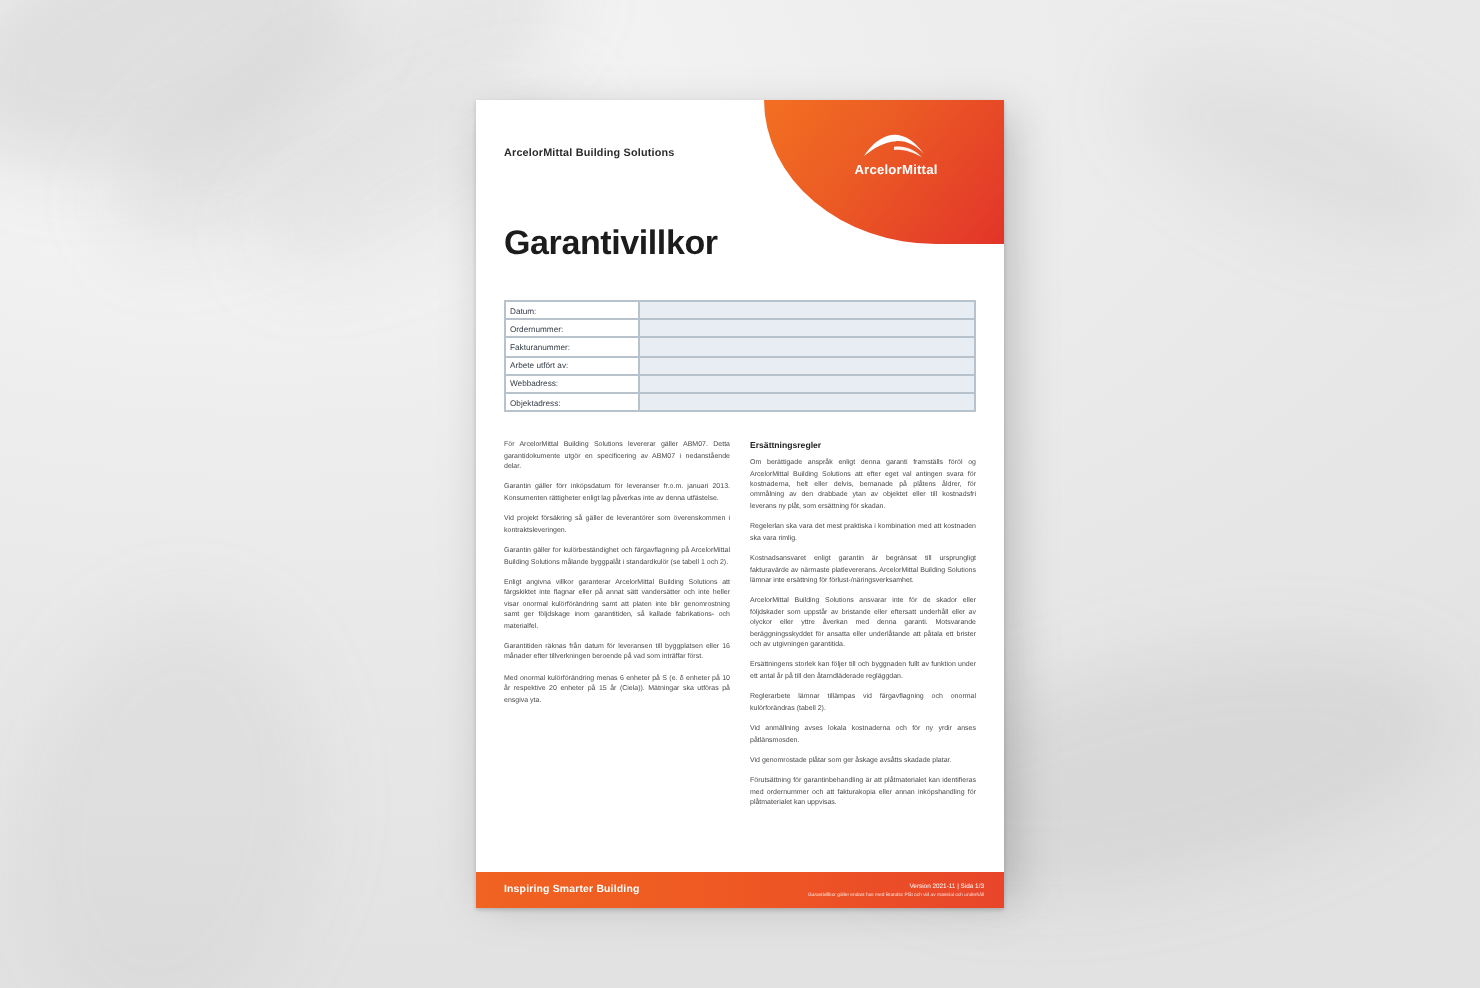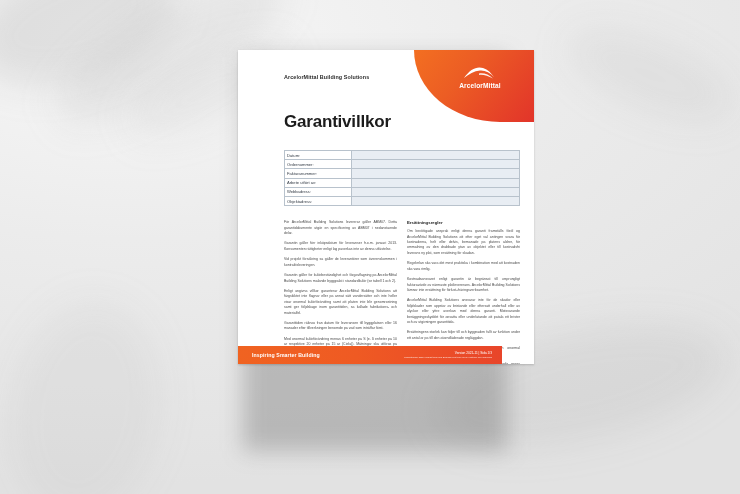--- a/index.html
+++ b/index.html
@@ -48,25 +48,24 @@
     transform: translate(5px, 7px);
     border-radius: 2px;
   }
 
   
   .doc {
     position: absolute;
     left: 238px;
     top: 50px;
     width: 264px;
-    height: 314px;
+    height: 404px;
     background: #ffffff;
     overflow: hidden;
     box-shadow: 0 1px 2px rgba(0,0,0,0.18);
-    padding-left: 32px;
   }
 
   
   .doc-header {
     position: relative;
     height: 48px;
   }
   .brand-line {
     position: absolute;
     left: 14px;

